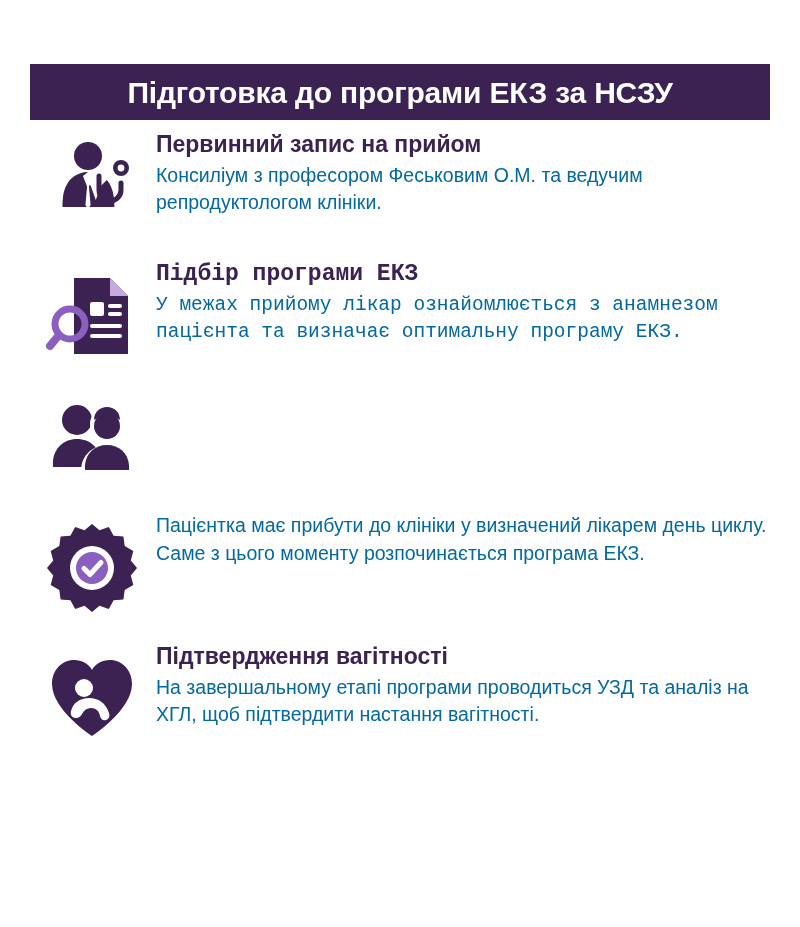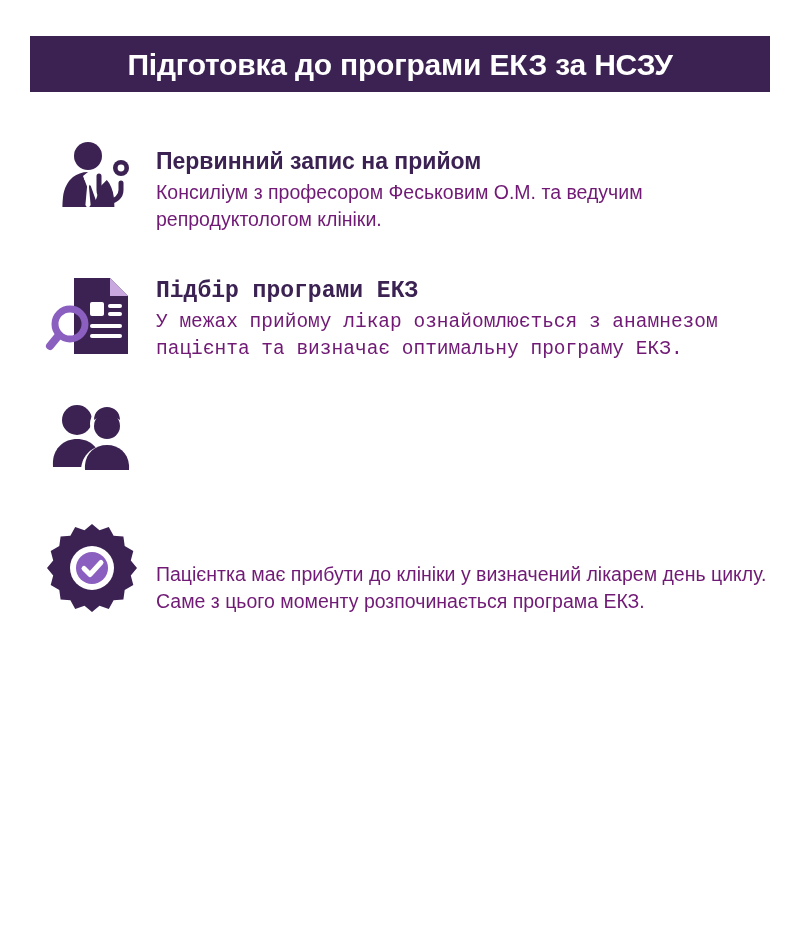--- a/index.html
+++ b/index.html
@@ -18,21 +18,21 @@
     position: relative;
     width: 800px;
     height: 927px;
     background: #ffffff;
     box-sizing: border-box;
   }
   
   .header-bar {
     position: absolute;
     left: 30px;
-    top: 36px;
+    top: 64px;
     width: 740px;
     height: 56px;
     background: #3b2252;
     display: flex;
     align-items: center;
     justify-content: center;
     box-sizing: border-box;
     padding: 0 14px;
   }
   .header-title {
@@ -45,21 +45,21 @@
   }
   
   .steps {
     position: absolute;
     left: 0;
     top: 130px;
     width: 800px;
   }
   .step {
     display: flex;
-    align-items: flex-end;
+    align-items: flex-start;
     padding: 0 30px 0 34px;
     box-sizing: border-box;
     margin-bottom: 14px;
   }
   .step-icon {
     width: 116px;
     min-width: 116px;
     display: flex;
     justify-content: center;
     align-items: flex-start;
@@ -71,21 +71,21 @@
   }
   .step-title {
     font-size: 23px;
     font-weight: bold;
     color: #3b2252;
     line-height: 1.25;
     margin: 0 0 3px 0;
   }
   .step-desc {
     font-size: 19.5px;
-    color: #701a75;
+    color: #0369a1;
     line-height: 1.42;
     margin: 0;
     font-weight: 400;
   }
   
   .step-1 { margin-bottom: 26px; }
   .step-2 { margin-bottom: 22px; font-family: Liberation Mono, monospace; }
   .step-3 { margin-bottom: 22px; }
   .step-4 { margin-bottom: 26px; }
   .step-5 { margin-bottom: 0; }
@@ -181,15 +181,30 @@
           <circle cx="48" cy="48" r="22" fill="#ffffff"></circle>
           <circle cx="48" cy="48" r="16" fill="#8b5fbf"></circle>
           <path d="M40 48.5l6 6 11-12" fill="none" stroke="#ffffff" stroke-width="5" stroke-linecap="round" stroke-linejoin="round"></path>
         </svg>
       </div>
       <div class="step-text">
         <div class="step-desc">Пацієнтка має прибути до клініки у визначений лікарем день циклу. Саме з цього моменту розпочинається програма ЕКЗ.</div>
       </div>
     </div>
 
+    <div class="step step-5">
+      <div class="step-icon">
+        <svg width="96" height="96" viewBox="0 0 96 96" aria-hidden="true">
+          <path d="M48 86S8 60 8 34C8 20 18 10 30 10c8 0 15 4 18 10 3-6 10-10 18-10 12 0 22 10 22 24 0 26-40 52-40 52z" fill="#3b2252"></path>
+          <g fill="#ffffff">
+            <circle cx="40" cy="38" r="9"></circle>
+            <path d="M45 48c-9 0-16 5-18 13-1 4 1 7 5 7 3 0 5-2 6-4 2-4 5-6 9-6 5 0 8 3 9 8 0.6 3 3 5 6 4 3-1 4-4 3-7-3-10-11-15-20-15z"></path>
+          </g>
+        </svg>
+      </div>
+      <div class="step-text">
+        <div class="step-title">Підтвердження вагітності</div>
+        <div class="step-desc">На завершальному етапі програми проводиться УЗД та аналіз на ХГЛ, щоб підтвердити настання вагітності.</div>
+      </div>
+    </div>
 
   </div>
 </div>
 
 </body></html>

